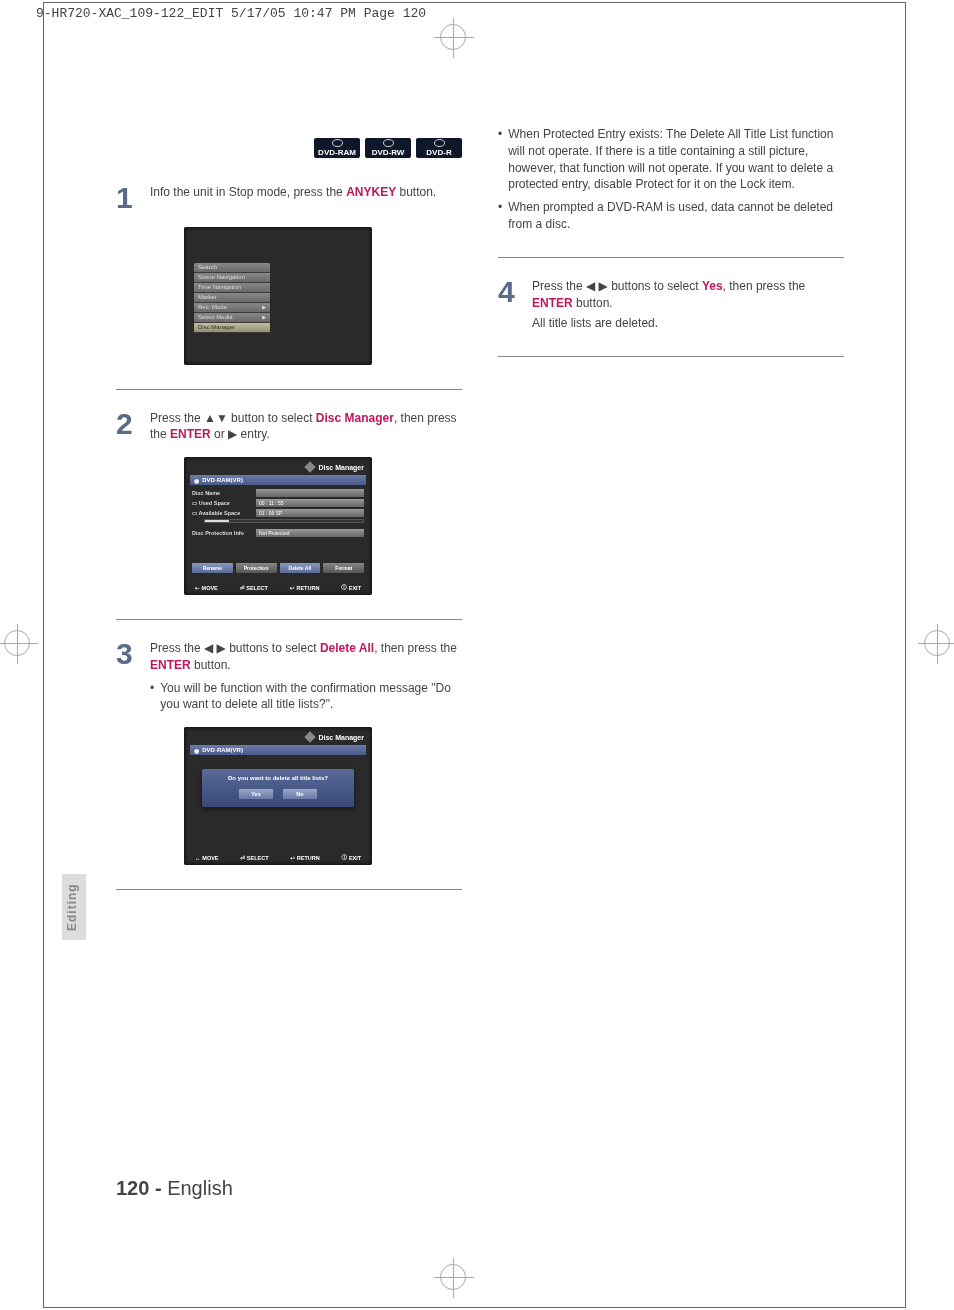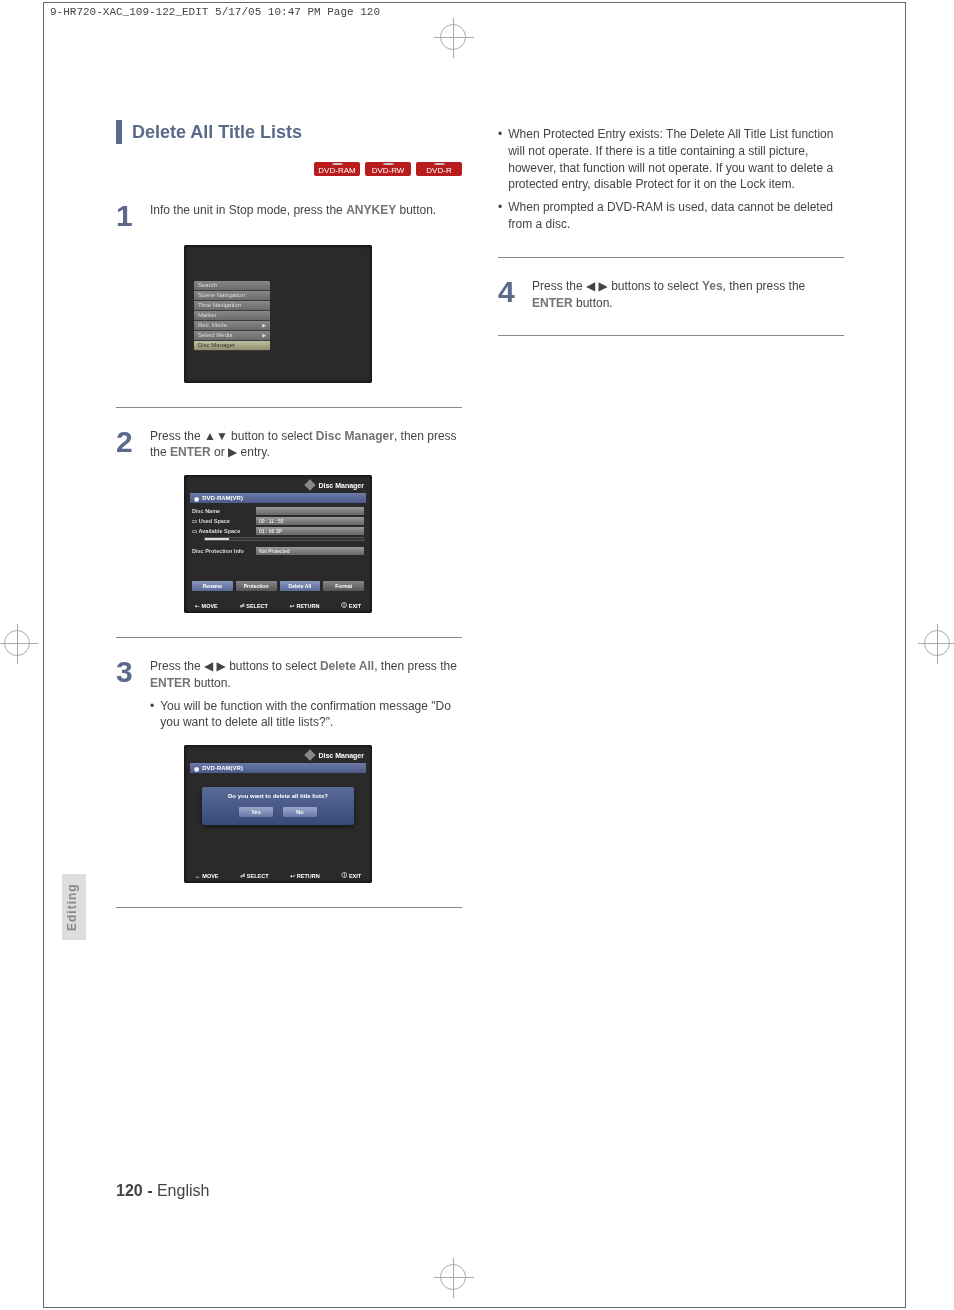--- a/index.html
+++ b/index.html
@@ -6,23 +6,23 @@
   body {
     font-family: Arial, Helvetica, sans-serif;
     background: #fff;
     width: 954px;
     height: 1310px;
     position: relative;
     color: #333;
   }
   .header-text {
     position: absolute;
-    top: 6px; left: 50px;
+    top: 6px; left: 36px;
     font-family: "Courier New", monospace;
-    font-size: 11px;
+    font-size: 13px;
     color: #444;
   }
   .reg-target {
     position: absolute;
     width: 26px; height: 26px;
     border-radius: 50%;
     border: 1px solid #aaa;
   }
   .reg-target::before, .reg-target::after {
     content: ""; position: absolute; background: #aaa;
@@ -64,33 +64,33 @@
     left: 498px; top: 120px;
     width: 346px;
   }
 
   .title-row { display: flex; align-items: center; gap: 10px; margin-bottom: 12px; }
   .title-bar { width: 6px; height: 24px; background: #5a6a8a; }
   .title-text { font-size: 18px; font-weight: bold; color: #5a6a8a; }
 
   .disc-badges { display: flex; justify-content: flex-end; gap: 5px; margin: 18px 0 26px; }
   .disc-badge {
-    width: 46px; height: 14px;
-    background: #b91c1c; color: #fff;
-    font-size: 8px; font-weight: normal;
+    width: 46px; height: 20px;
+    background: #0f172a; color: #fff;
+    font-size: 8px; font-weight: bold;
     display: flex; flex-direction: column; align-items: center; justify-content: center;
     border-radius: 2px;
     padding: 1px 2px;
   }
   .disc-circ { width: 11px; height: 11px; border: 1px solid #ccc; border-radius:50%; margin-bottom:1px; }
 
   .step { display: flex; gap: 10px; margin-bottom: 14px; }
   .step-num { font-size: 30px; font-weight: bold; color: #5a6a8a; line-height: 0.95; flex: 0 0 24px; }
   .step-body { font-size: 12px; line-height: 1.4; color: #444; flex: 1; }
-  .step-body b { font-weight: bold; color: #737373; }
+  .step-body b { font-weight: bold; color: #be185d; }
   .sub-bullet { display: flex; gap: 6px; margin-top: 6px; font-size: 12px; line-height: 1.4; }
   .sub-bullet .dot { flex: 0 0 auto; }
 
   .hr { border: none; border-top: 1px solid #888; margin: 24px 0 20px; }
 
   
   .osd {
     width: 188px; height: 138px;
     background: #2a2a2a;
     border-radius: 2px;
@@ -163,42 +163,38 @@
   .osd-dialog-text { font-size:6px; font-weight:bold; color:#fff; text-align:center; margin-bottom:8px; }
   .osd-dialog-btns { display:flex; justify-content:center; gap:10px; }
   .osd-dialog-btn { width:34px; height:10px; background:linear-gradient(#9aa8c8,#6a7aa8); font-size:5.5px; font-weight:bold; color:#fff; display:flex; align-items:center; justify-content:center; border-radius:1px;}
 
   .right-bullets { font-size: 12px; line-height: 1.45; color: #444; }
   .right-bullets .sub-bullet { margin-bottom: 6px; }
 
   .footer {
     position: absolute;
     left: 116px; bottom: 110px;
-    font-size: 16px; color: #444;
+    font-size: 20px; color: #444;
   }
   .footer b { font-weight: bold; }
 </style>
 </head>
 <body>
 
 <div class="page-frame"></div>
 <div class="header-text">9-HR720-XAC_109-122_EDIT  5/17/05  10:47 PM  Page 120</div>
 <div class="reg-target reg-top"></div>
 <div class="reg-target reg-left"></div>
 <div class="reg-target reg-right"></div>
 <div class="reg-target reg-bottom"></div>
 
 <div class="section-tab">Editing</div>
 
 <div class="left-col">
 
-  <div class="title-row">
-    <div class="title-bar"></div>
-    <div class="title-text">Delete All Title Lists</div>
-  </div>
 
   <div class="disc-badges">
     <div class="disc-badge">
         <div class="disc-circ"></div>
         <span>DVD-RAM</span>
       </div>
     <div class="disc-badge">
         <div class="disc-circ"></div>
         <span>DVD-RW</span>
       </div>
@@ -374,20 +370,21 @@
         <span>When prompted a DVD-RAM is used, data cannot be deleted from a disc.</span>
       </div>
   </div>
 
   <hr class="hr">
 
   <div class="step">
     <div class="step-num">4</div>
     <div class="step-body">
       <span>Press the ◀ ▶ buttons to select </span><b>Yes</b><span>, then press the </span><b>ENTER</b><span> button.</span>
+      <div style="margin-top:4px">All title lists are deleted.</div>
     </div>
   </div>
 
   <hr class="hr">
 </div>
 
 <div class="footer">
   <b>120 -</b> <span>English</span>
 </div>
 

